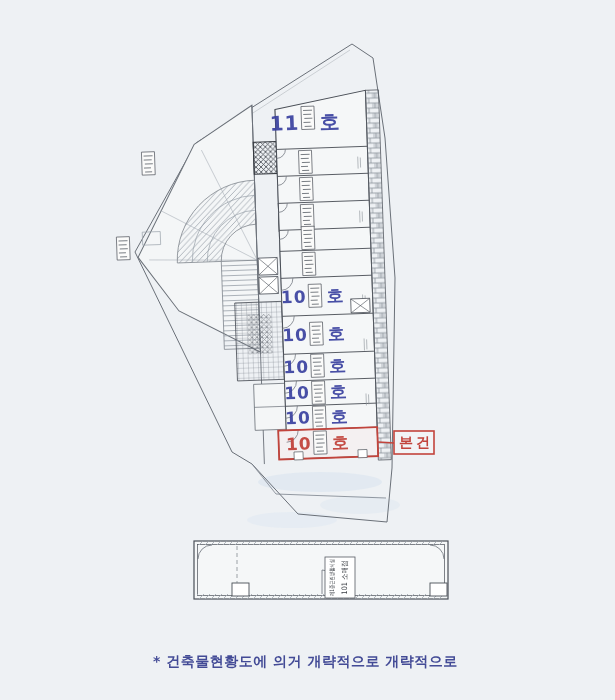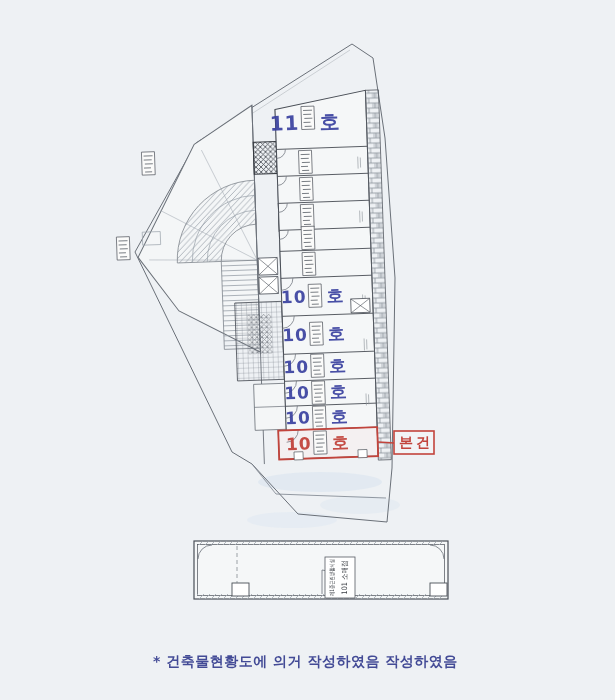--- a/index.html
+++ b/index.html
@@ -198,14 +198,14 @@
     <rect x="430" y="583" width="17" height="13" fill="#ffffff" stroke="#4a4f57" stroke-width="0.9"></rect>
     <path d="M237,546 V583" stroke="#777d85" stroke-width="0.7" stroke-dasharray="4,3"></path>
     <g>
       <rect x="325" y="557" width="30" height="41" fill="#ffffff" stroke="#555a61" stroke-width="0.8"></rect>
       <text class="tinytext" font-size="7.5" transform="rotate(-90 347 577.5)" x="347" y="577.5" text-anchor="middle" textLength="34" lengthAdjust="spacingAndGlyphs">101 소매점</text>
       <text class="tinytext" font-size="6" transform="rotate(-90 334 577.5)" x="334" y="577.5" text-anchor="middle" textLength="37" lengthAdjust="spacingAndGlyphs">제1종근린생활시설</text>
     </g>
   </g>
 </svg>
 
-<div class="caption">* 건축물현황도에 의거 작성하였음 작성하였음</div>
+<div class="caption">* 건축물현황도에 의거 개략적으로 개략적으로</div>
 </div>
 
 </body></html>

